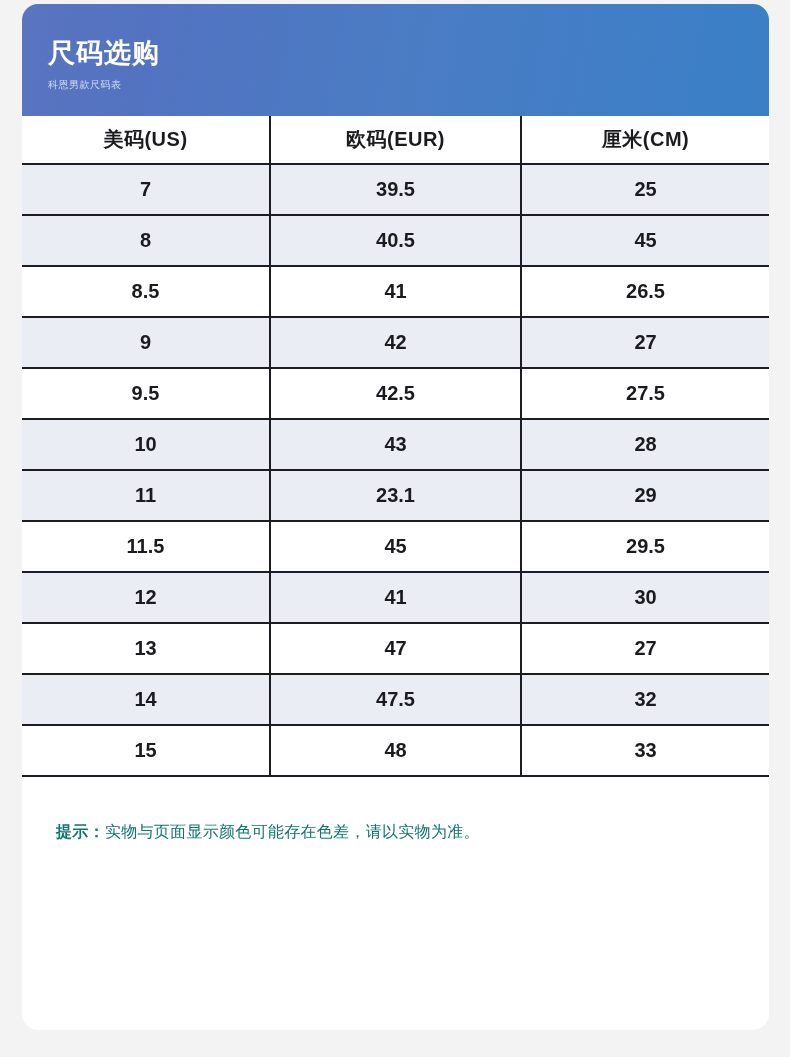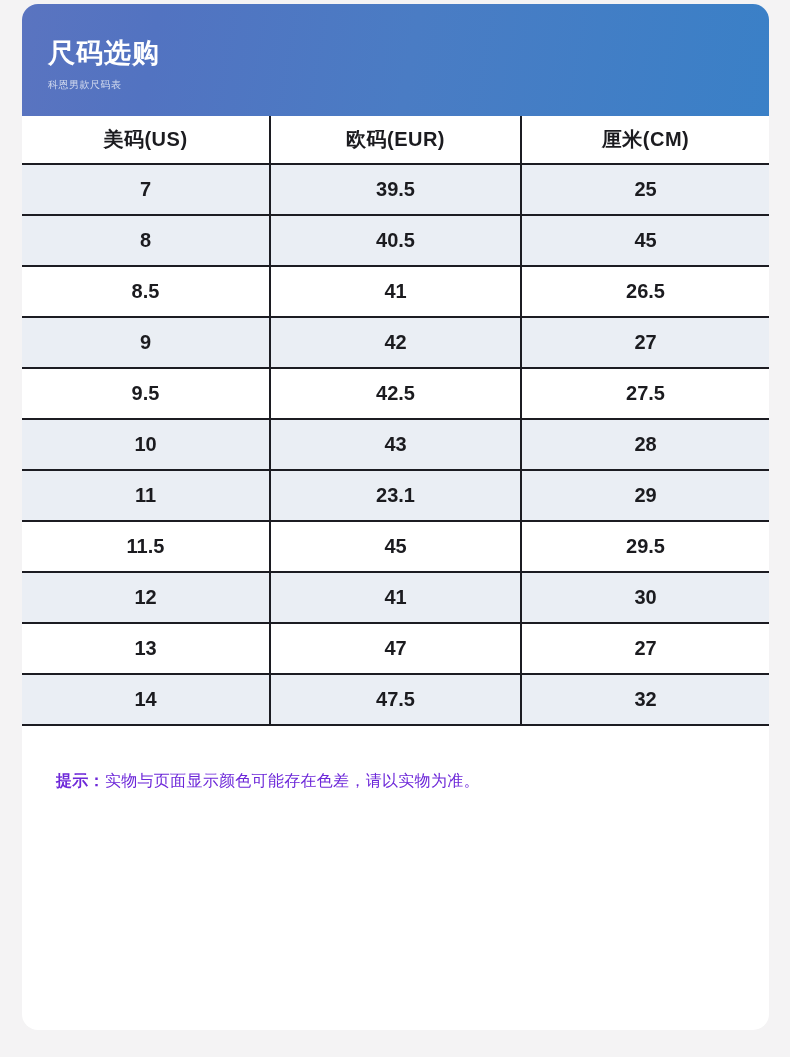--- a/index.html
+++ b/index.html
@@ -109,21 +109,21 @@
     background: #ffffff;
   }
   table.size-table tbody tr.odd td {
     background: #eaeef4;
   }
 
   
   .note {
     padding: 44px 0 0 34px;
     font-size: 16px;
-    color: #6d28d9;
+    color: #0f766e;
     letter-spacing: 0.3px;
     line-height: 1.4;
     white-space: nowrap;
   }
   .note .note-label {
     font-weight: bold;
   }
   .note .note-text {
     font-weight: normal;
   }
@@ -202,20 +202,25 @@
             <tr class="even">
               <td>13</td>
               <td>47</td>
               <td>27</td>
             </tr>
             <tr class="odd">
               <td>14</td>
               <td>47.5</td>
               <td>32</td>
             </tr>
+            <tr class="even">
+              <td>15</td>
+              <td>48</td>
+              <td>33</td>
+            </tr>
           </tbody>
       </table>
     </div>
 
     <div class="note">
       <span class="note-label">提示：</span><span class="note-text">实物与页面显示颜色可能存在色差，请以实物为准。</span>
     </div>
 
   </div>
 </div>

